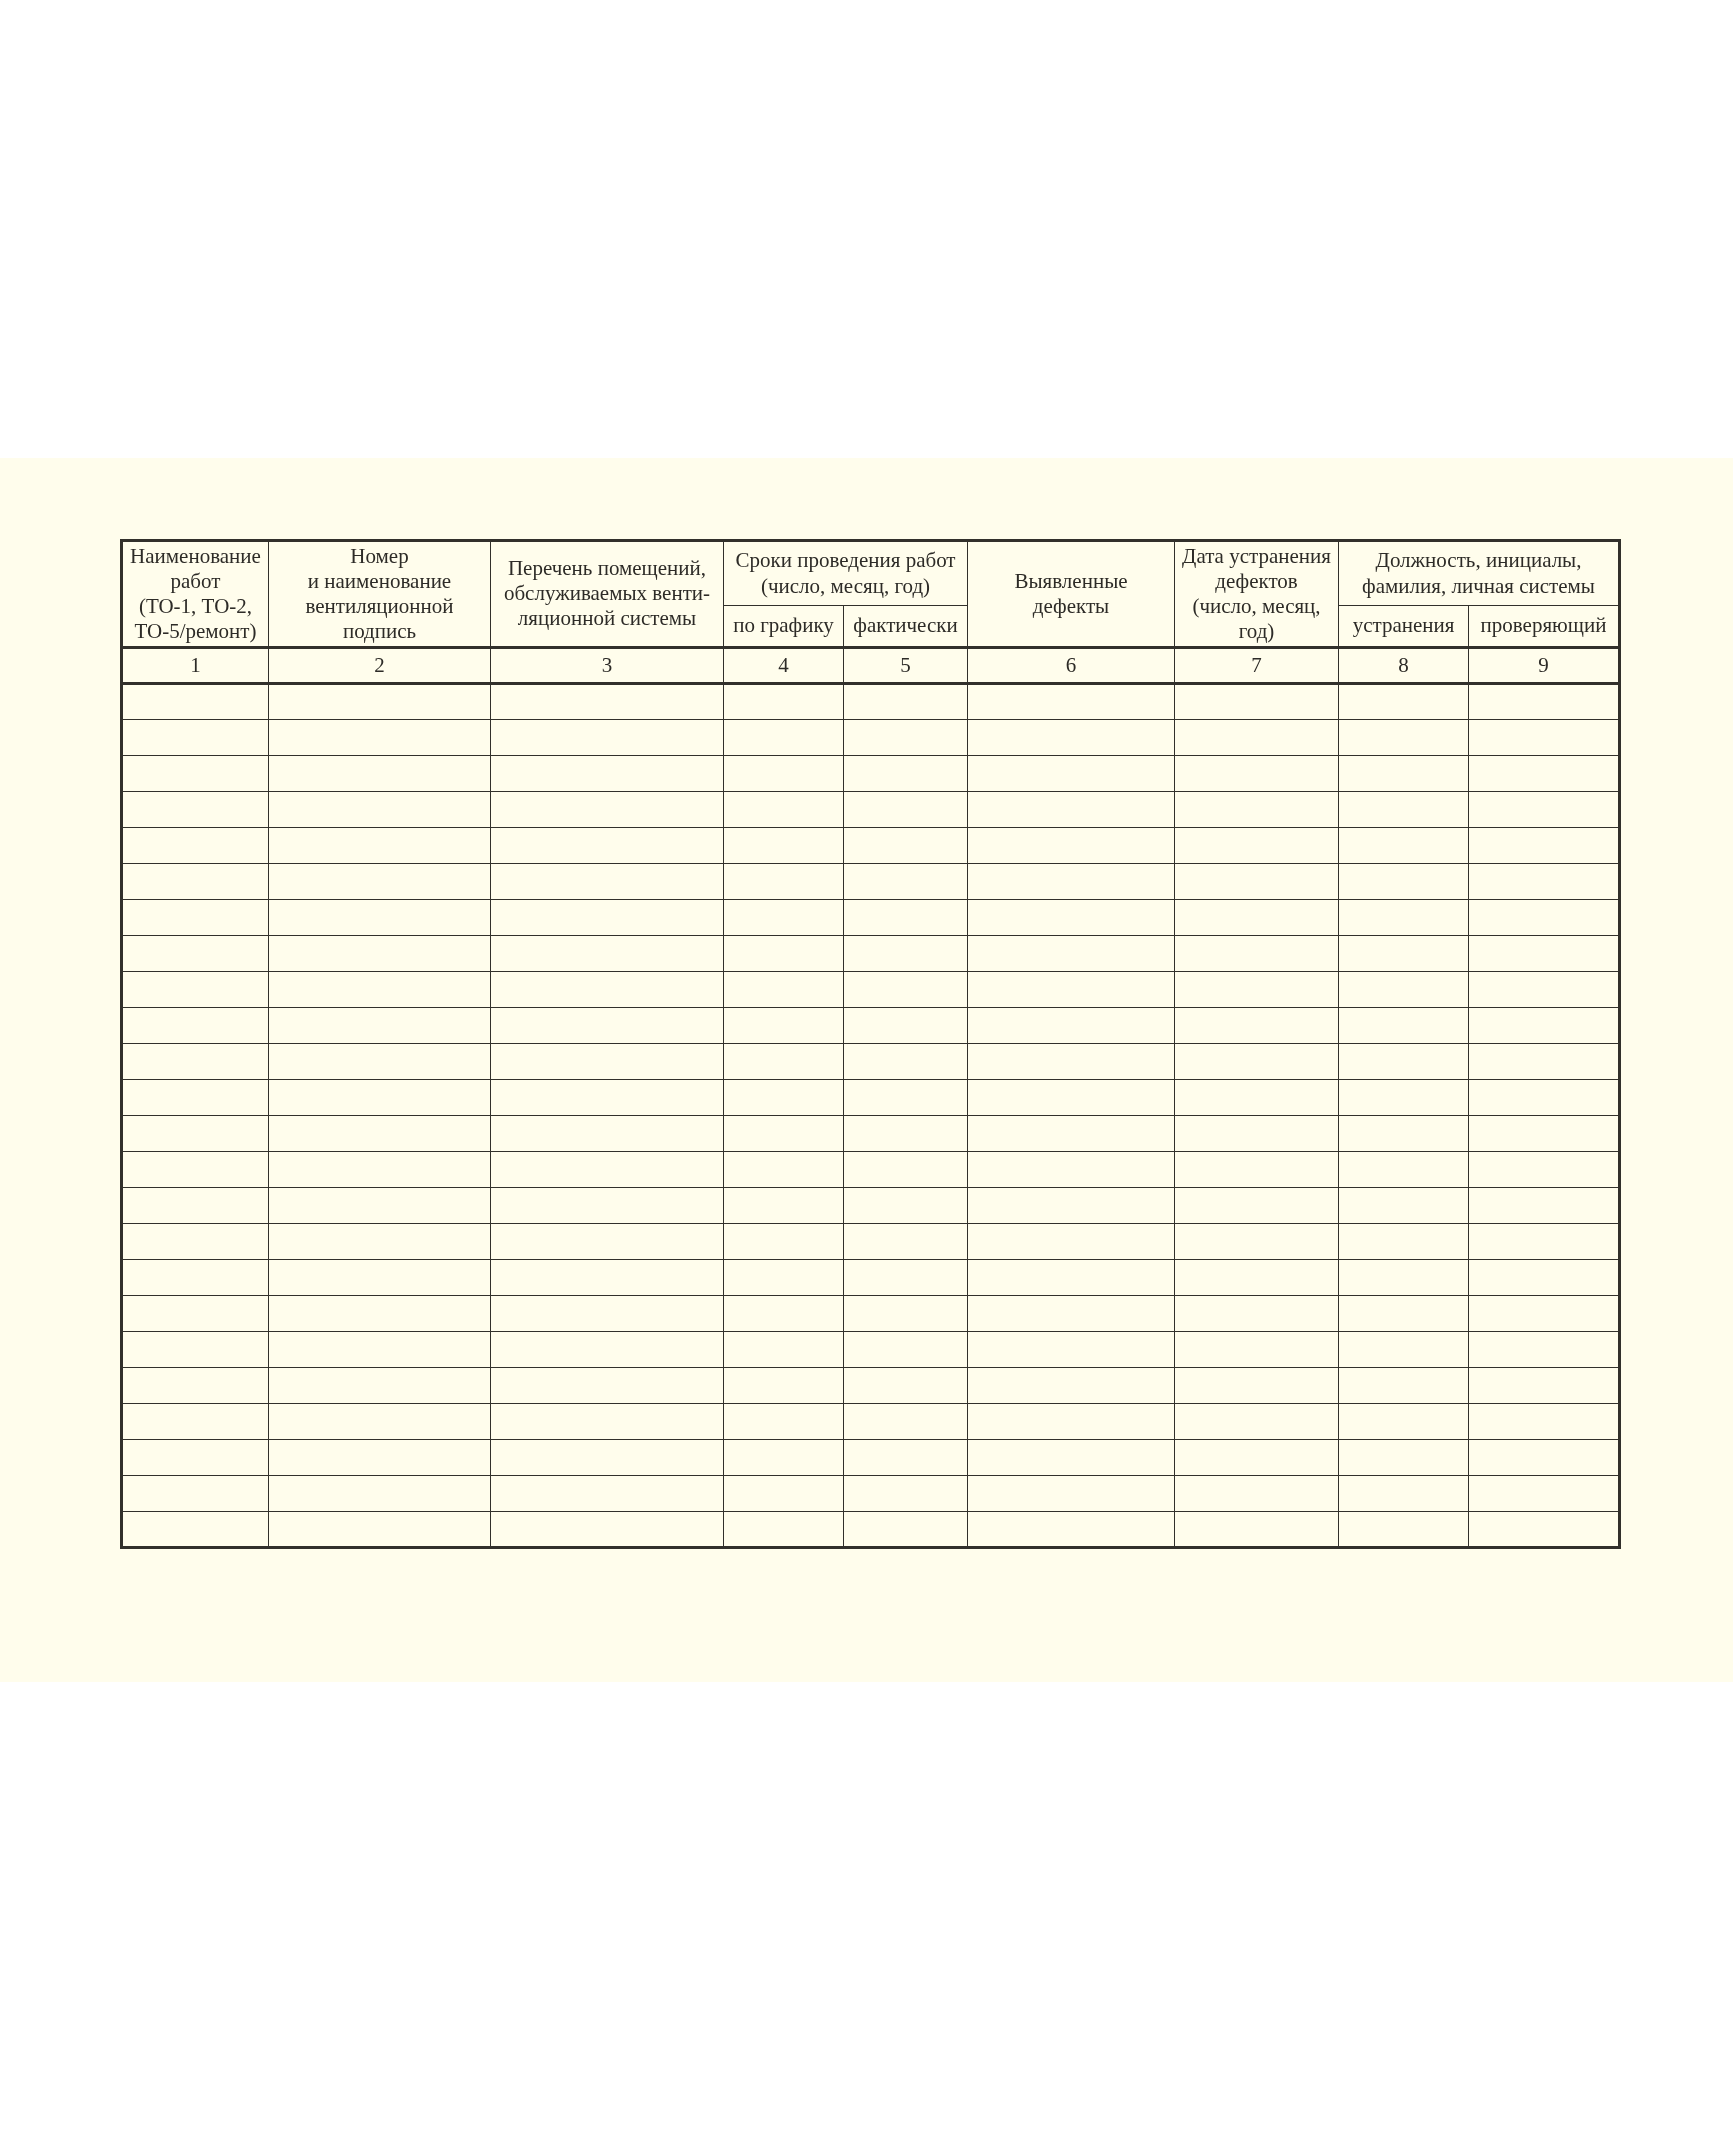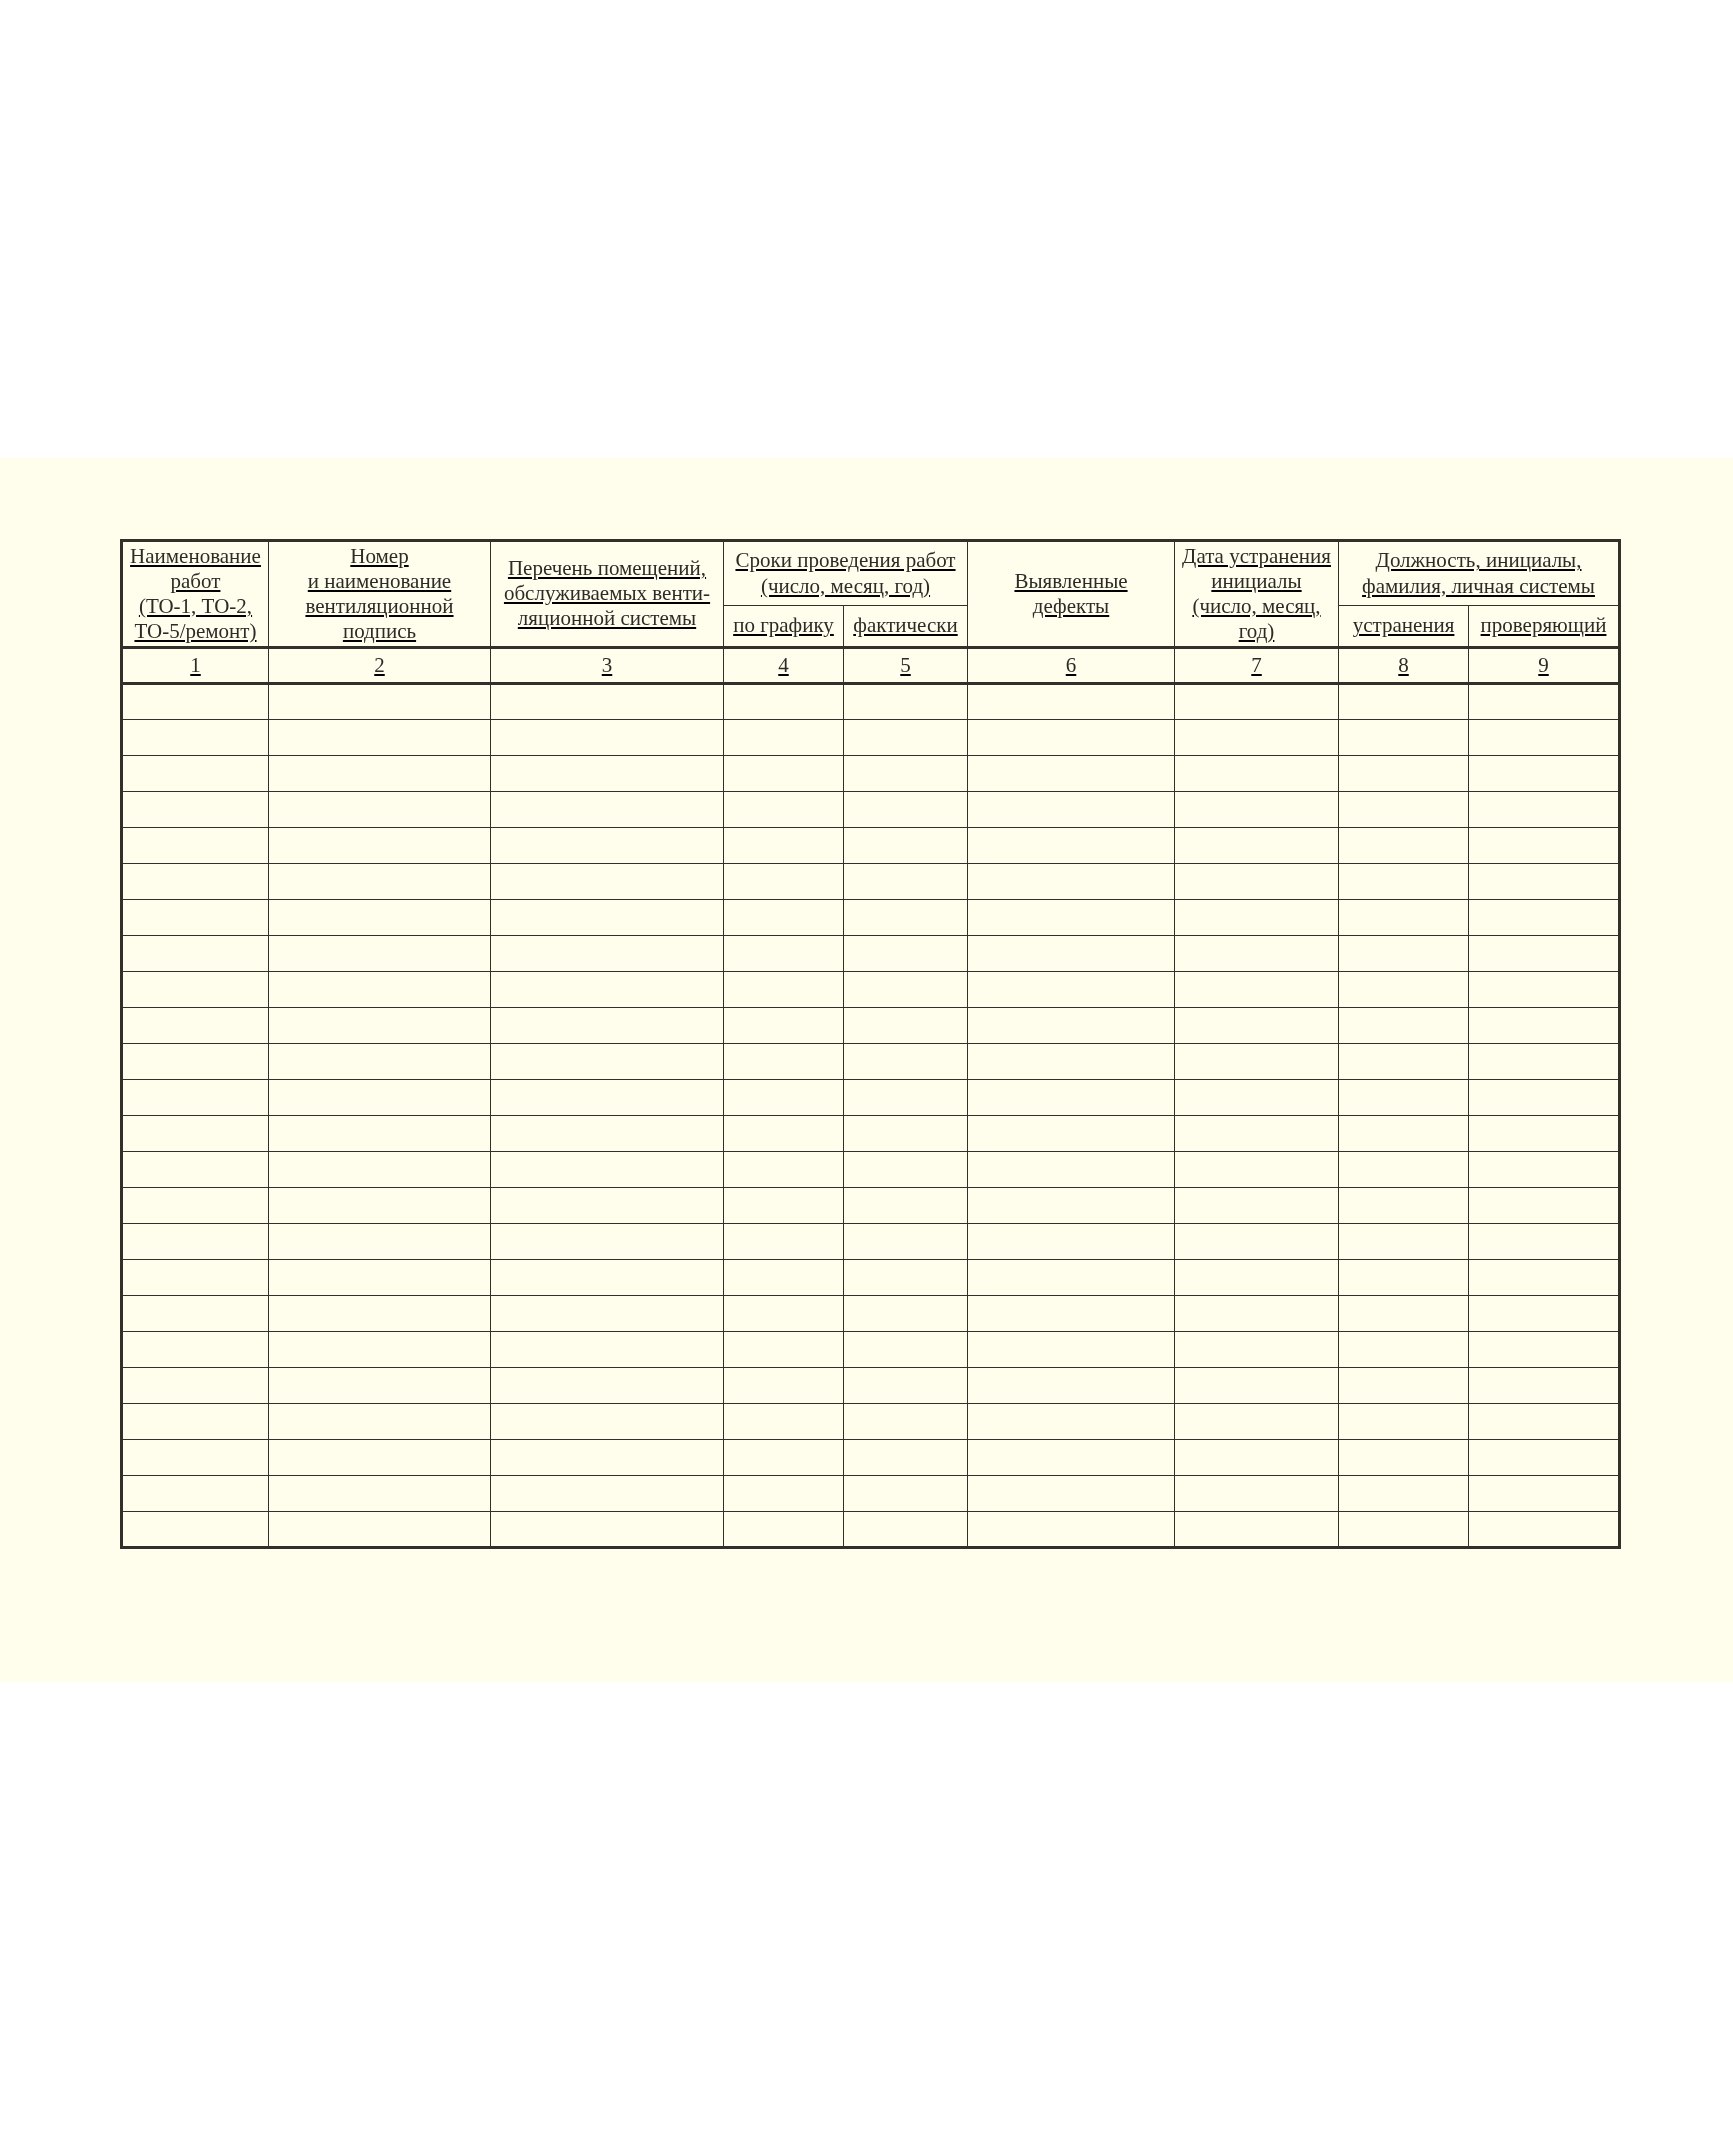--- a/index.html
+++ b/index.html
@@ -26,21 +26,20 @@
   .form-table-wrap{
     position:absolute;
     left:120px;top:539px;
   }
   table{
     border-collapse:collapse;
     table-layout:fixed;
     width:1500px;
     border:3px solid var(--line);
     background:transparent;
-    text-decoration:underline;
   }
   th,td{
     border:1.5px solid var(--line);
     font-family:"Liberation Serif",serif;
     font-size:21px;
     line-height:1.2;
     font-weight:normal;
     color:var(--ink);
     text-align:center;
     vertical-align:middle;
@@ -87,21 +86,21 @@
 вентиляционной
 подпись</th>
         <th rowspan="2">Перечень помещений,
 обслуживаемых венти-
 ляционной системы</th>
         <th colspan="2">Сроки проведения работ
 (число, месяц, год)</th>
         <th rowspan="2">Выявленные
 дефекты</th>
         <th rowspan="2">Дата устранения
-инициалы
+дефектов
 (число, месяц,
 год)</th>
         <th colspan="2">Должность, инициалы,
 фамилия, личная системы</th>
       </tr>
       <tr class="sub-row">
         <th>по графику</th>
         <th>фактически</th>
         <th>устранения</th>
         <th>проверяющий</th>

